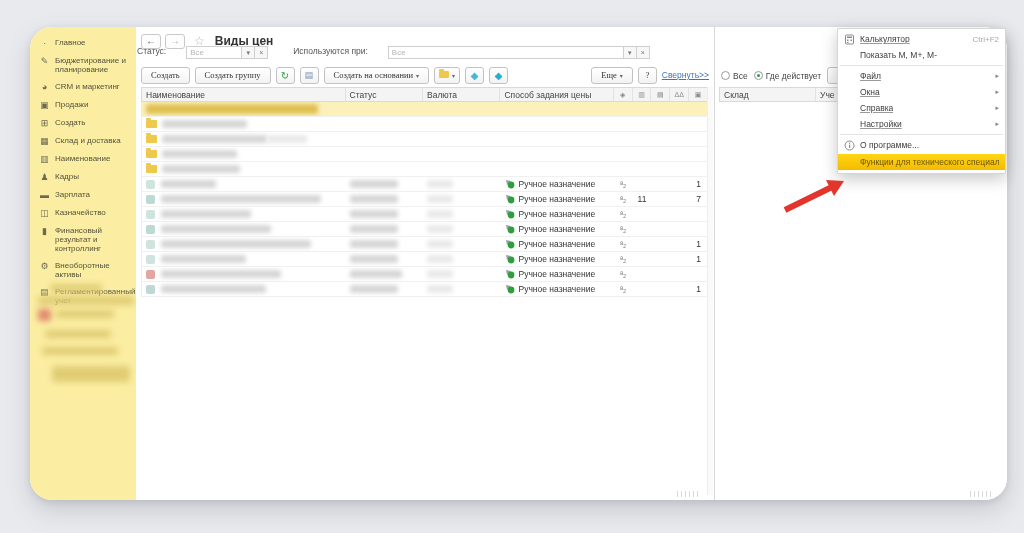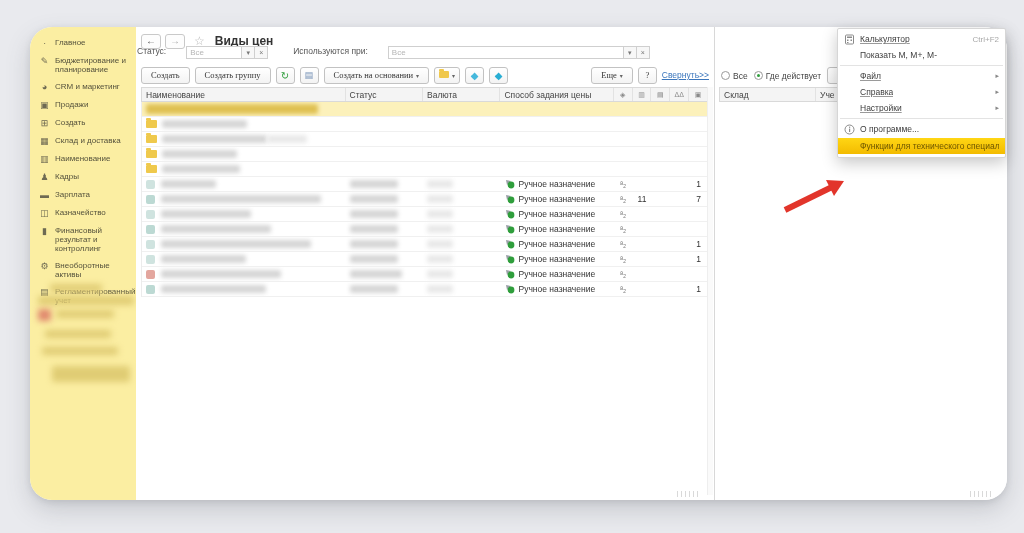--- a/index.html
+++ b/index.html
@@ -572,20 +572,25 @@
     <span class="micon"></span>
     <span class="mlabel">Показать M, M+, M-</span>
   </div>
 <div class="msep"></div>
   <div class="mitem">
     <span class="micon"></span>
     <span class="mlabel u">Файл</span>
   <span class="marrow">▸</span>
       </div>
 
+  <div class="mitem">
+    <span class="micon"></span>
+    <span class="mlabel u">Окна</span>
+  <span class="marrow">▸</span>
+      </div>
 
   <div class="mitem">
     <span class="micon"></span>
     <span class="mlabel u">Справка</span>
   <span class="marrow">▸</span>
       </div>
 
   <div class="mitem">
     <span class="micon"></span>
     <span class="mlabel u">Настройки</span>

